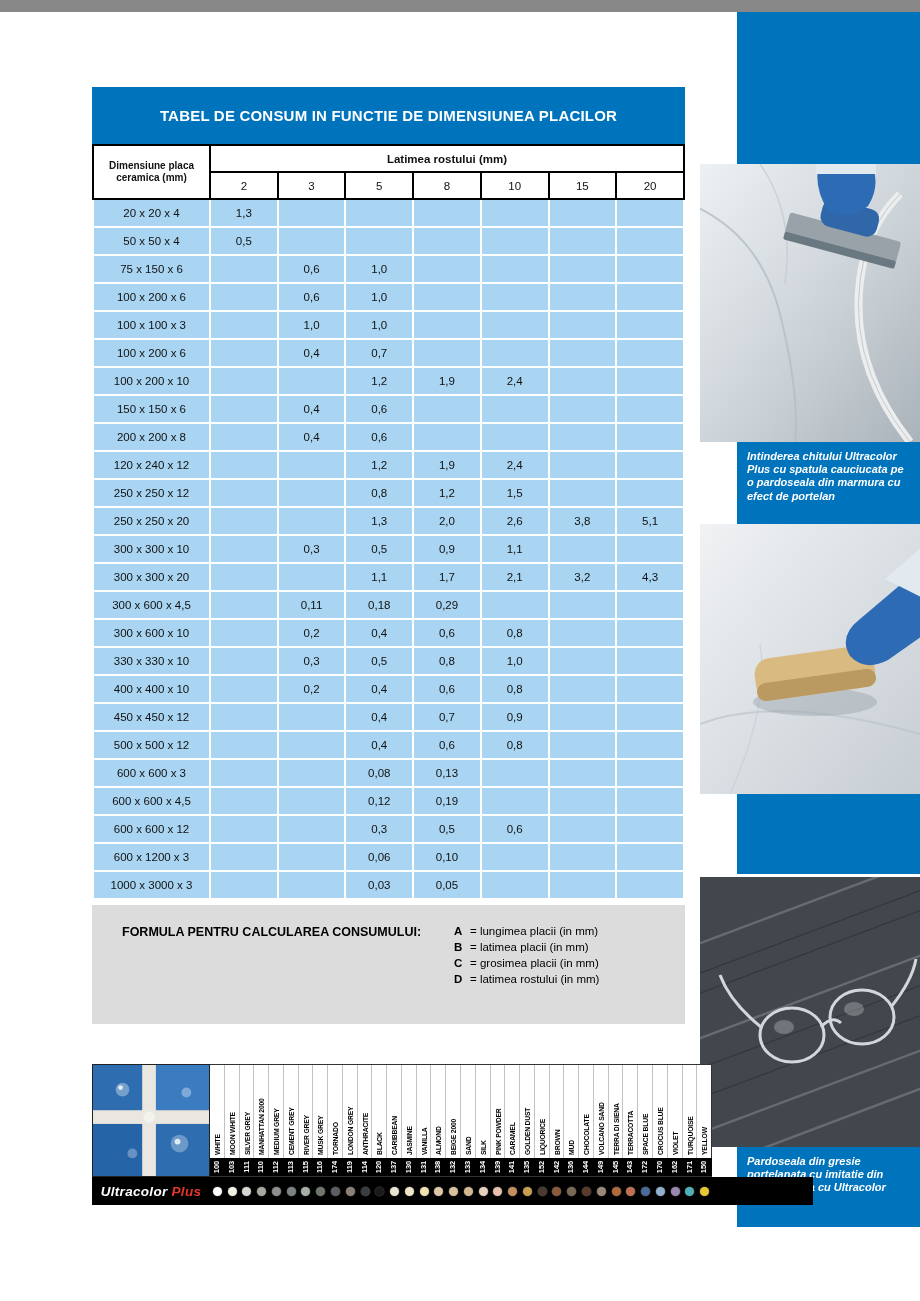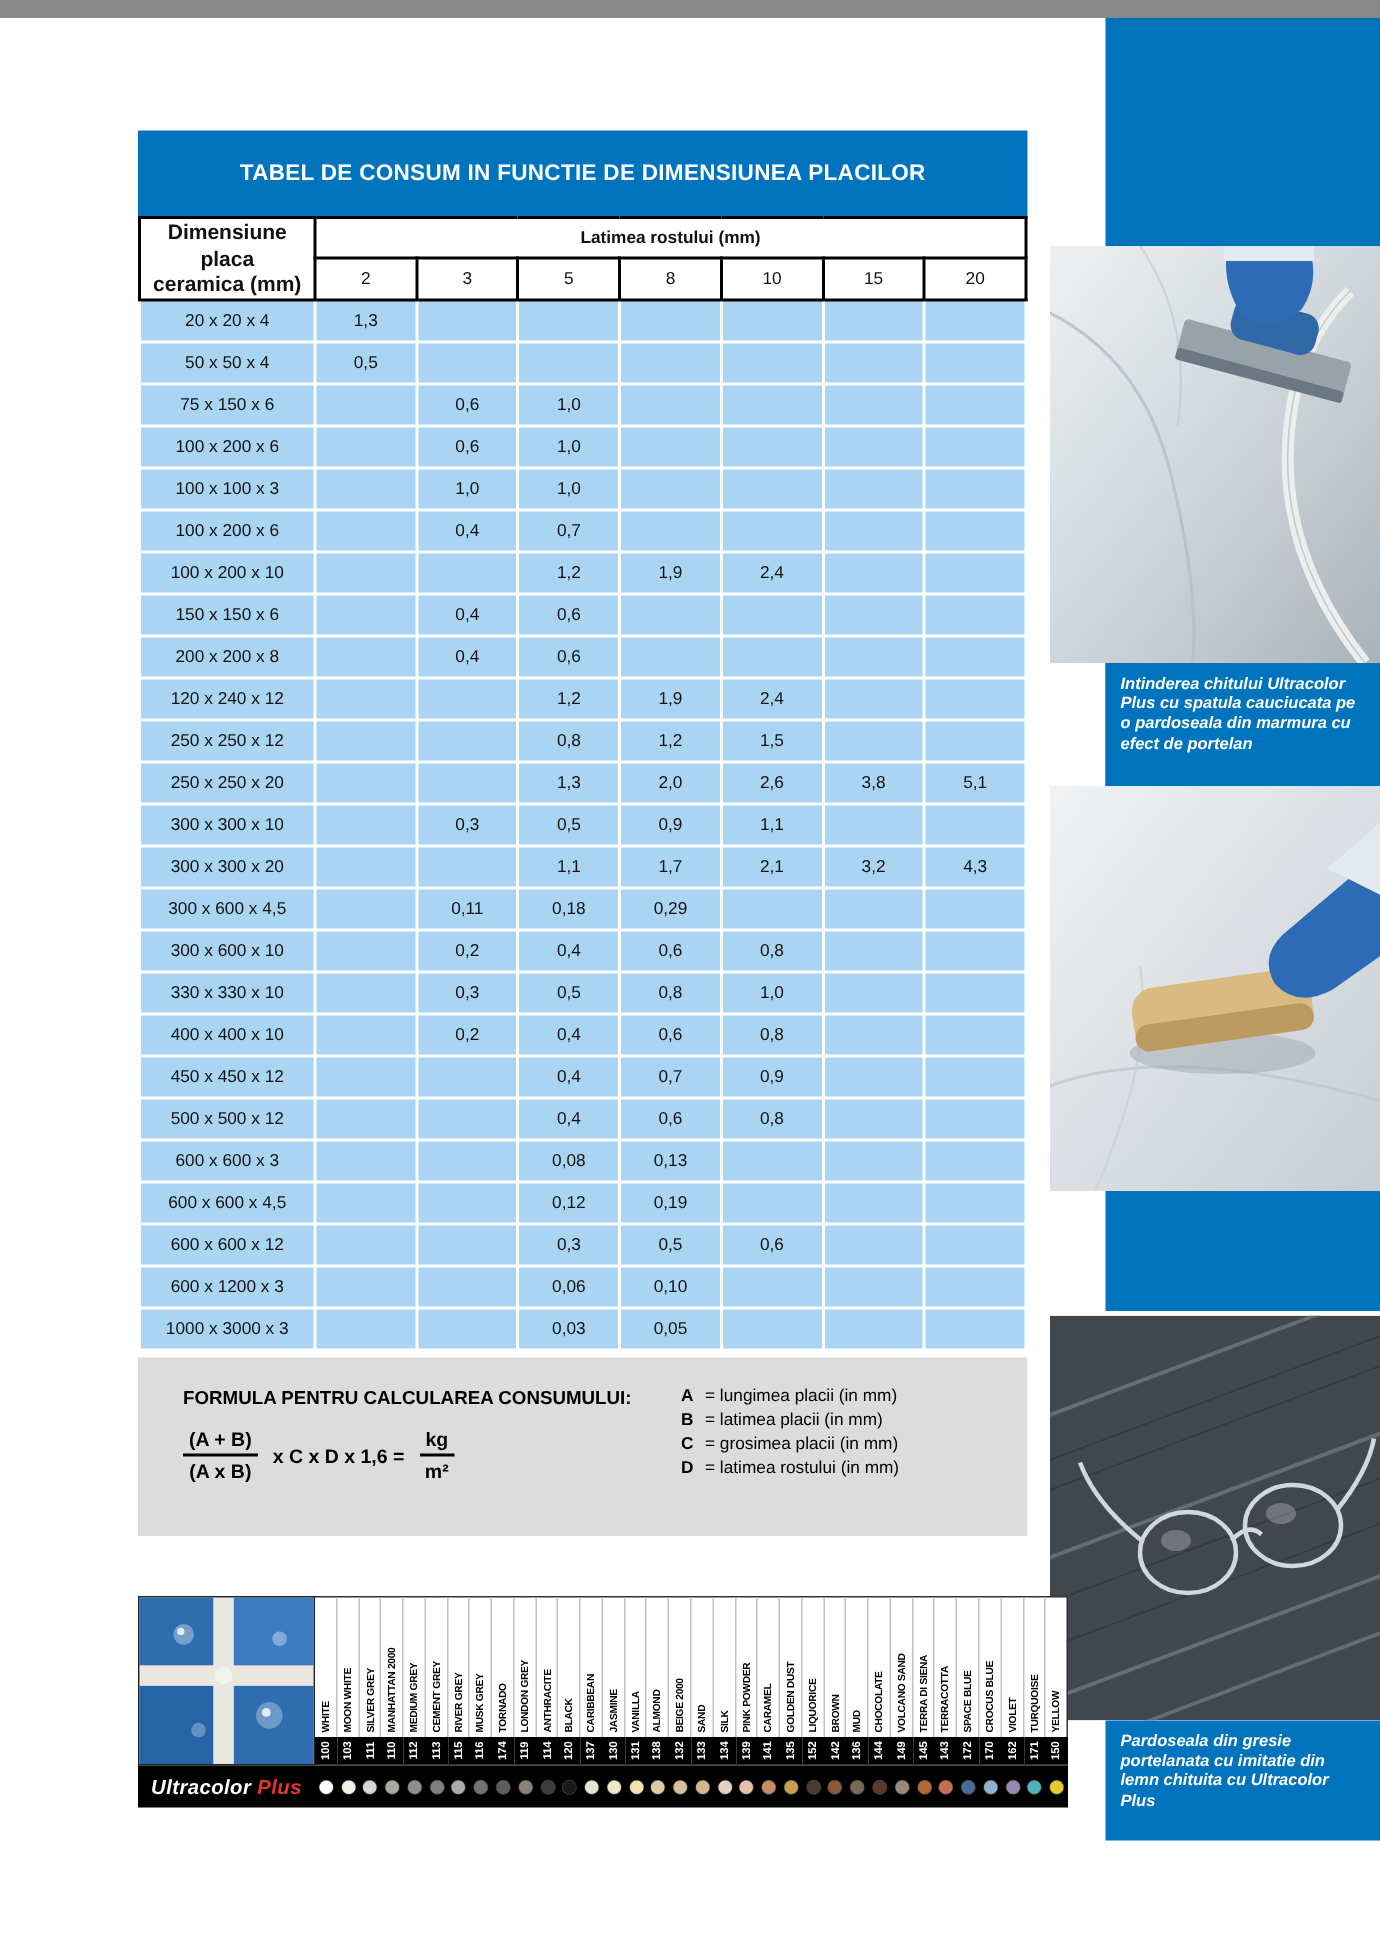--- a/index.html
+++ b/index.html
@@ -9,21 +9,21 @@
   
   .title-box { position:absolute; left:92px; top:75px; width:593px; height:57px; background:#0073bd;
     color:#fff; font-weight:bold; font-size:15px; text-align:center; display:flex; flex-direction:column;
     justify-content:center; line-height:1.4; letter-spacing:0.2px; }
 
   
   .consumption-table { position:absolute; left:92px; top:132px; width:593px; border-collapse:collapse;
     table-layout:fixed; font-size:11.5px; color:#111; }
   .consumption-table th { background:#fff; border:2px solid #000; font-weight:bold; height:27px;
     text-align:center; vertical-align:middle; }
-  .consumption-table th.size-header { width:117px; white-space:pre-line; font-size:14px; line-height:1.25; }
+  .consumption-table th.size-header { width:117px; white-space:pre-line; font-size:10px; line-height:1.25; }
   .consumption-table th.jw { font-weight:normal; font-size:11.5px; }
   .consumption-table td { background:#a9d5f2; border:2px solid #fff; height:28px; text-align:center;
     vertical-align:middle; }
 
   
   .formula-block { position:absolute; left:92px; top:893px; width:593px; height:119px; background:#dcdcdc; }
   .formula-title { position:absolute; left:30px; top:20px; font-weight:bold; font-size:12.5px; color:#000; }
   .formula-expression { position:absolute; left:30px; top:47px; display:flex; align-items:center; gap:10px;
     font-weight:bold; font-size:13px; color:#000; }
   .fraction { display:flex; flex-direction:column; align-items:center; }
@@ -52,21 +52,21 @@
   .swatch-labels { position:absolute; left:210px; top:1052px; width:502px; height:113px; background:#fff;
     display:flex; border:1px solid #333; border-left:none; }
   .swatch-col { position:relative; flex:1 1 0; border-right:1px solid #c2c2c2; overflow:visible; }
   .swatch-col:last-child { border-right:none; }
   .vlabel { position:absolute; left:0; top:111px; width:111px; height:14.7px; transform:rotate(-90deg);
     transform-origin:0 0; display:flex; align-items:center; }
   .sw-num { background:#000; color:#fff; font-size:7.5px; font-weight:bold; padding:0 2px; min-width:18px;
     height:14.7px; line-height:14.7px; text-align:center; flex:none; }
   .sw-name { font-size:6.8px; font-weight:bold; color:#000; white-space:nowrap; padding-left:3px;
     letter-spacing:-0.2px; }
-  .brand-bar { position:absolute; left:92px; top:1165px; width:620px; height:28px; background:#000;
+  .brand-bar { position:absolute; left:92px; top:1165px; width:721px; height:28px; background:#000;
     display:flex; align-items:center; }
   .brand-logo { width:118px; text-align:center; font-style:italic; font-weight:bold; font-size:13.5px;
     letter-spacing:0.3px; }
   .brand-logo .b1 { color:#ffffff; }
   .brand-logo .b2 { color:#e5352c; }
   .dots { width:502px; display:flex; align-items:center; height:100%; }
   .dot-cell { flex:1 1 0; display:flex; justify-content:center; }
   .dot { width:9px; height:9px; border-radius:50%; display:block; box-shadow:0 0 0 0.5px rgba(255,255,255,0.25); }
 
   .footnote { position:absolute; left:92px; top:1203px; width:604px; font-size:11.5px; font-weight:bold;
@@ -347,31 +347,20 @@
           <td>0,05</td>
           <td></td>
           <td></td>
           <td></td>
         </tr>
       </tbody>
   </table>
 
   <div class="formula-block">
     <div class="formula-title">FORMULA PENTRU CALCULAREA CONSUMULUI:</div>
-    <div class="formula-expression">
-      <div class="fraction">
-        <span class="frac-top">(A + B)</span>
-        <span class="frac-bottom">(A x B)</span>
-      </div>
-      <div>x C x D x 1,6 =</div>
-      <div class="fraction">
-        <span class="frac-top">kg</span>
-        <span class="frac-bottom">m²</span>
-      </div>
-    </div>
     <div class="legend" id="formula-legend">
         <div class="legend-row">
           <span class="legend-letter">A</span>
           <span>= lungimea placii (in mm)</span>
         </div>
         <div class="legend-row">
           <span class="legend-letter">B</span>
           <span>= latimea placii (in mm)</span>
         </div>
         <div class="legend-row">

